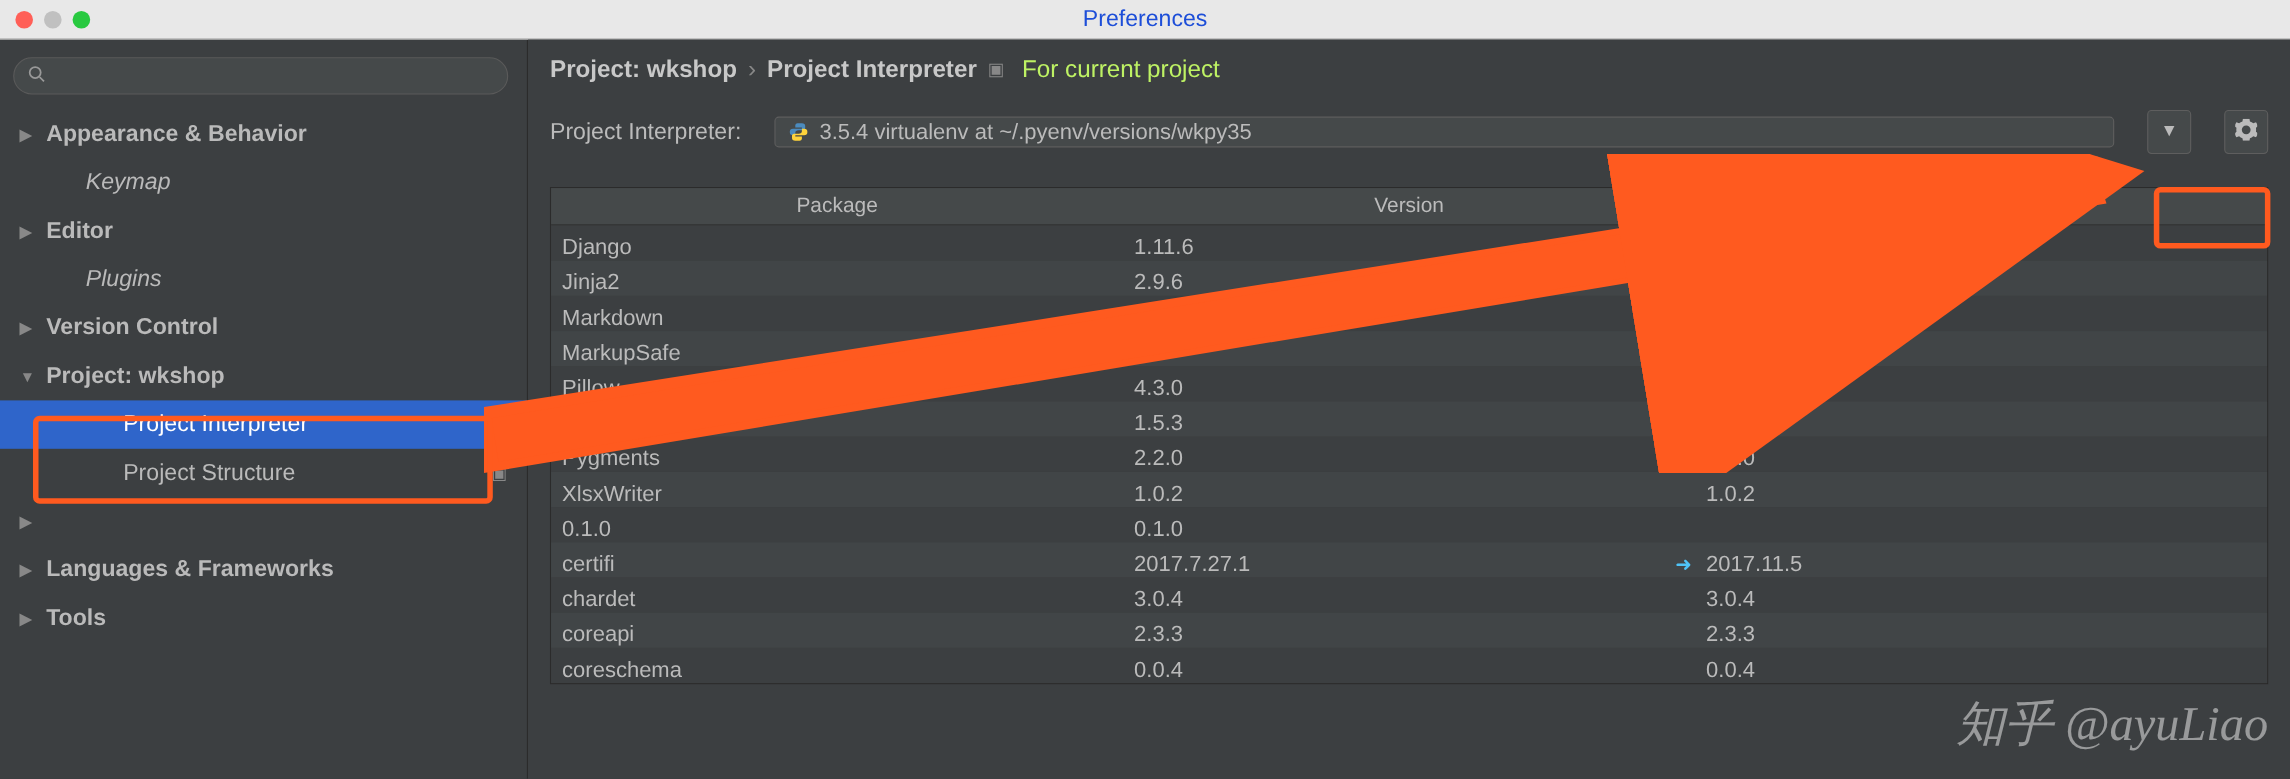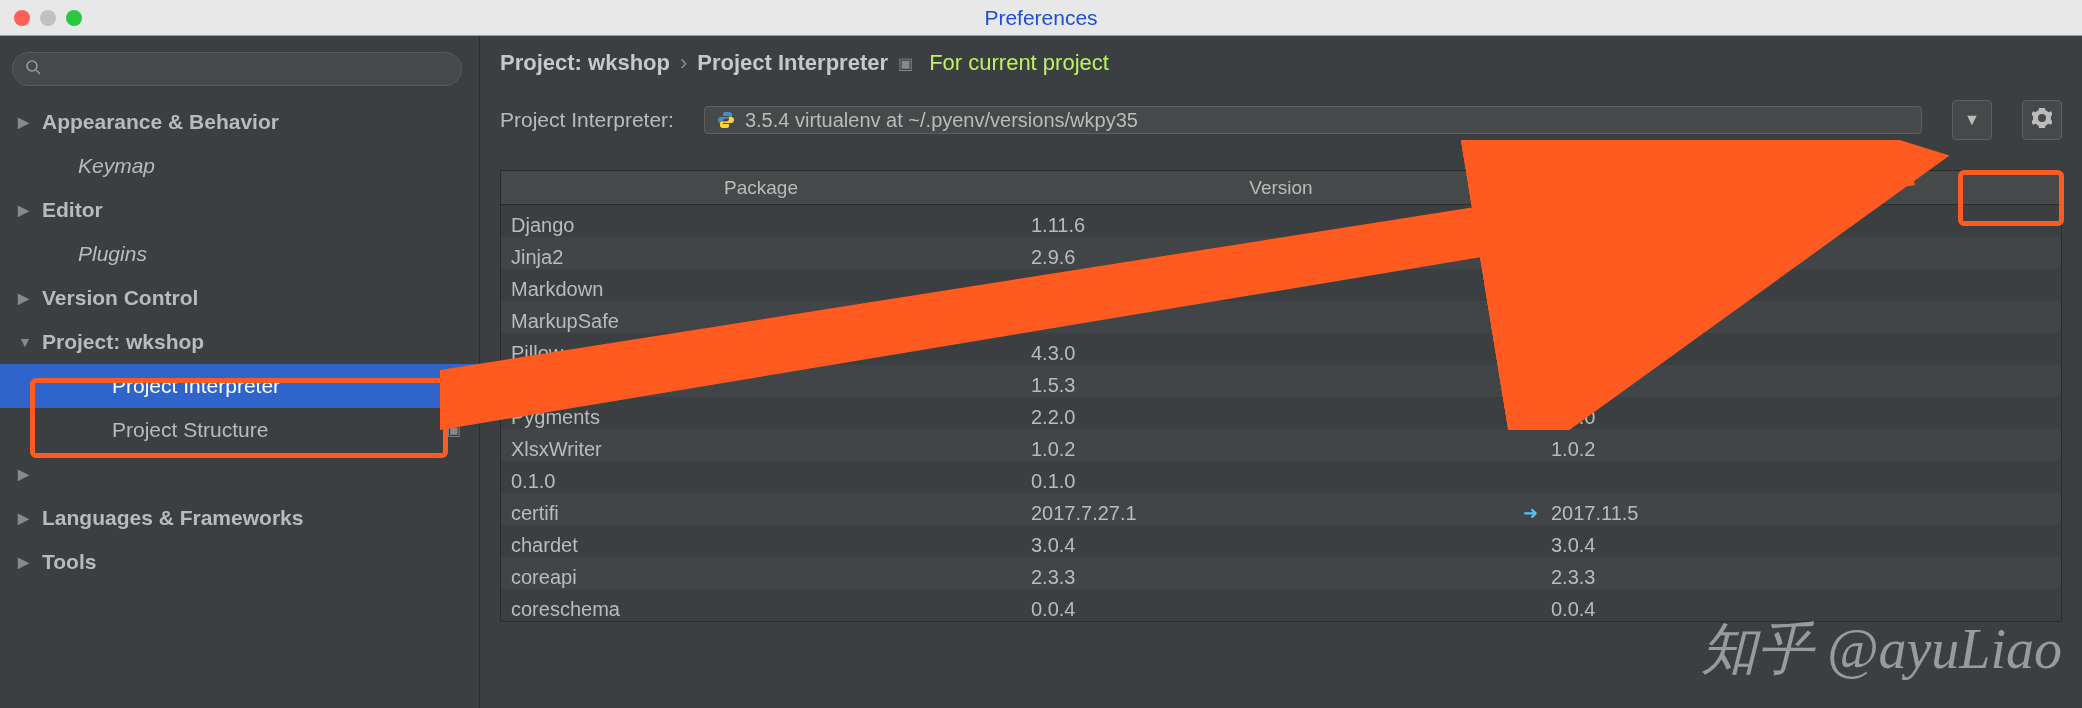--- a/index.html
+++ b/index.html
@@ -54,21 +54,21 @@
 .td { color: #bbb; }
 .td.col-ver { text-align: left; padding-left: 10px; }
 .td.col-lat { text-align: left; padding-left: 10px; position: relative; }
 .upd-arrow { color: #4fc3f7; position: absolute; left: -18px; font-size: 18px; }
 
 
 .hl-box { position: absolute; border: 5px solid #ff5a1f; border-radius: 6px; pointer-events: none; z-index: 50; }
 .hl-sidebar { left: 30px; top: 378px; width: 418px; height: 80px; }
 .hl-ctrl { right: 18px; top: 134px; width: 106px; height: 56px; }
 .arrow-annot { position: absolute; left: 440px; top: 140px; width: 1510px; height: 290px; z-index: 40; pointer-events: none; }
-.watermark { position: absolute; right: 20px; bottom: 20px; font-size: 56px; color: rgba(230,230,230,0.55); font-style: italic; font-family: Georgia, serif; pointer-events: none; }
+.watermark { position: absolute; right: 20px; bottom: 20px; font-size: 44px; color: rgba(230,230,230,0.55); font-style: italic; font-family: Georgia, serif; pointer-events: none; }
 </style>
 </head>
 <body>
 
 <div class="titlebar">
   <div class="traffic-lights">
     <div class="light red"></div>
     <div class="light yellow"></div>
     <div class="light green"></div>
   </div>

